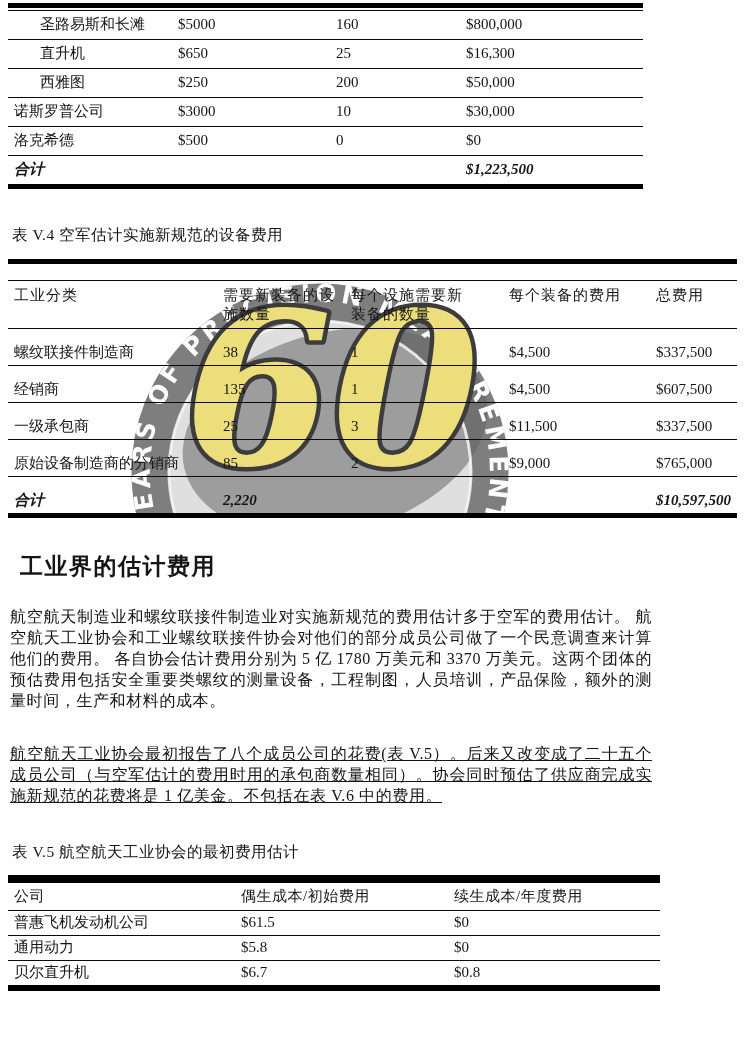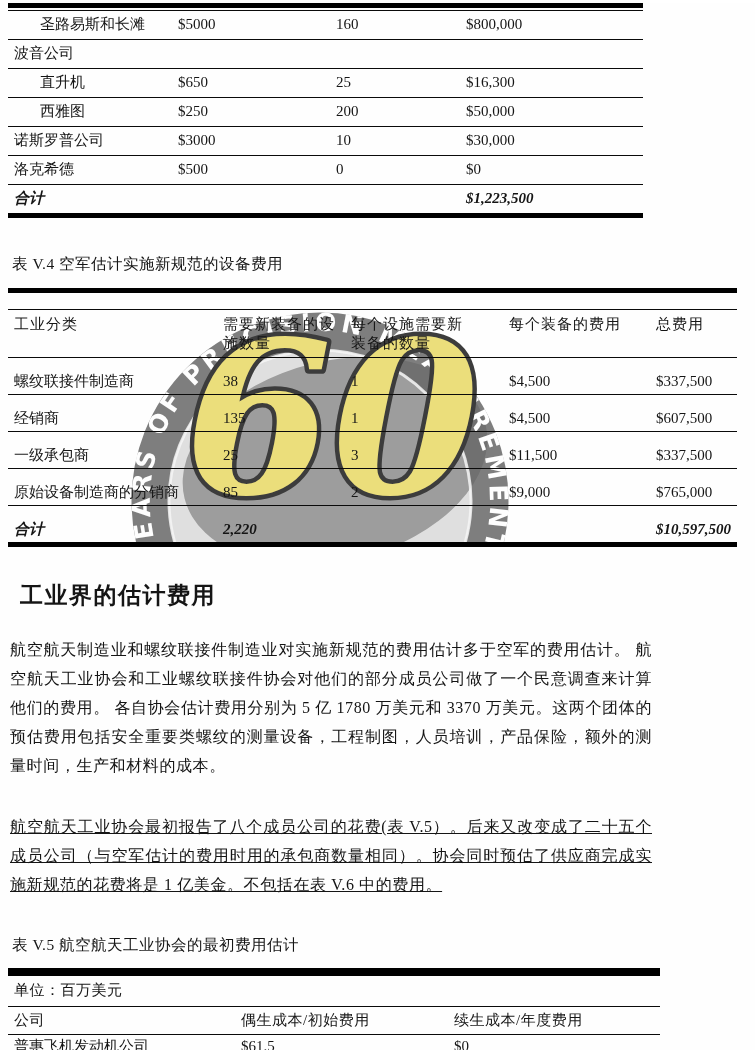--- a/index.html
+++ b/index.html
@@ -49,21 +49,21 @@
   .wm-60 {
     font-family: "DejaVu Serif", "Liberation Serif", serif;
     font-style: italic; font-weight: bold; font-size: 212px;
     stroke: #222222; stroke-width: 9px; stroke-linejoin: round; paint-order: stroke;
     text-anchor: middle;
   }
 
   
   h1.section { margin: 33px 0 0 20px; font-size: 23px; font-weight: bold; letter-spacing: 1.5px; }
   .body-para {
-    margin: 24px 0 0 10px; width: 642px; font-size: 16px; line-height: 29px;
+    margin: 24px 0 0 10px; width: 642px; font-size: 16px; line-height: 21px;
     text-align: justify; letter-spacing: .6px;
   }
   .body-para.second { margin-top: 32px; text-decoration: underline; }
 
   
   .t-v5 { margin-top: 12px; width: 652px; border-top: 8px solid #000; border-bottom: 6px solid #000; }
   .unit-row { font-size: 15px; padding: 5px 6px 6px; border-bottom: 1.5px solid #0a0a0a; letter-spacing: .5px; }
   .t-v5 thead tr { border-bottom: 1.5px solid #0a0a0a; }
   .t-v5 th { padding-top: 4px; padding-bottom: 4px; letter-spacing: .5px; }
   .t-v5 td { padding-top: 2px; padding-bottom: 3px; }
@@ -80,26 +80,20 @@
           <col style="width:158px">
           <col style="width:130px">
           <col style="width:183px">
       </colgroup>
       <tbody>
           <tr class="indent">
             <td>圣路易斯和长滩</td>
             <td>$5000</td>
             <td>160</td>
             <td>$800,000</td>
-          </tr>
-          <tr>
-            <td>波音公司</td>
-            <td></td>
-            <td></td>
-            <td></td>
           </tr>
           <tr class="indent">
             <td>直升机</td>
             <td>$650</td>
             <td>25</td>
             <td>$16,300</td>
           </tr>
           <tr class="indent">
             <td>西雅图</td>
             <td>$250</td>
@@ -201,21 +195,20 @@
   </div>
 
   <h1 class="section">工业界的估计费用</h1>
 
   <p class="body-para">航空航天制造业和螺纹联接件制造业对实施新规范的费用估计多于空军的费用估计。 航空航天工业协会和工业螺纹联接件协会对他们的部分成员公司做了一个民意调查来计算他们的费用。 各自协会估计费用分别为 5 亿 1780 万美元和 3370 万美元。这两个团体的预估费用包括安全重要类螺纹的测量设备，工程制图，人员培训，产品保险，额外的测量时间，生产和材料的成本。</p>
   <p class="body-para second">航空航天工业协会最初报告了八个成员公司的花费(表 V.5）。后来又改变成了二十五个成员公司（与空军估计的费用时用的承包商数量相同）。协会同时预估了供应商完成实施新规范的花费将是 1 亿美金。不包括在表 V.6 中的费用。</p>
 
   <p class="tbl-title">表 V.5  航空航天工业协会的最初费用估计</p>
 
   <div class="tbl-wrap t-v5">
-    <div class="unit-row">单位：百万美元</div>
     <table>
       <colgroup>
         <col style="width:227px">
           <col style="width:213px">
           <col style="width:212px">
       </colgroup>
       <thead>
         <tr>
           <th>公司</th>
           <th>偶生成本/初始费用</th>

